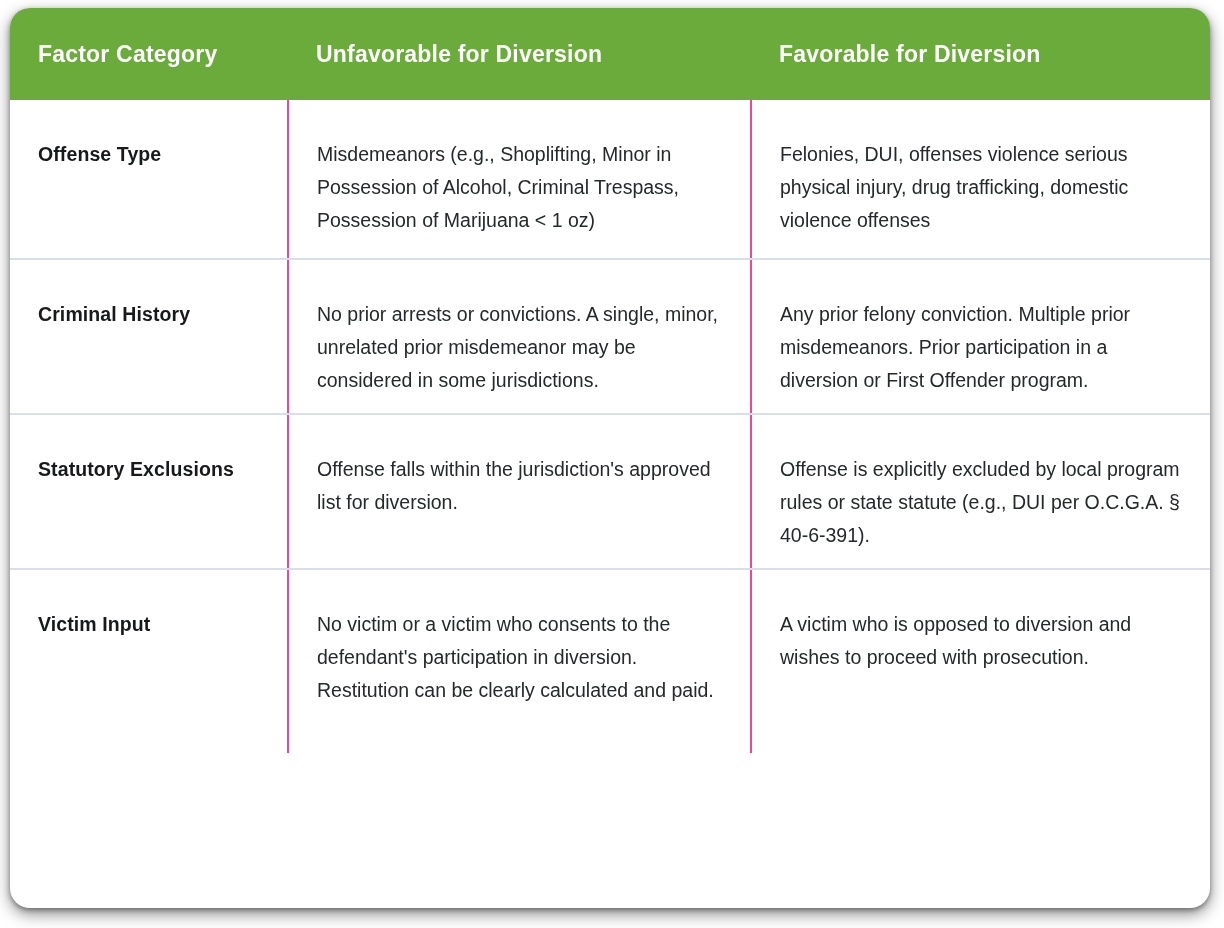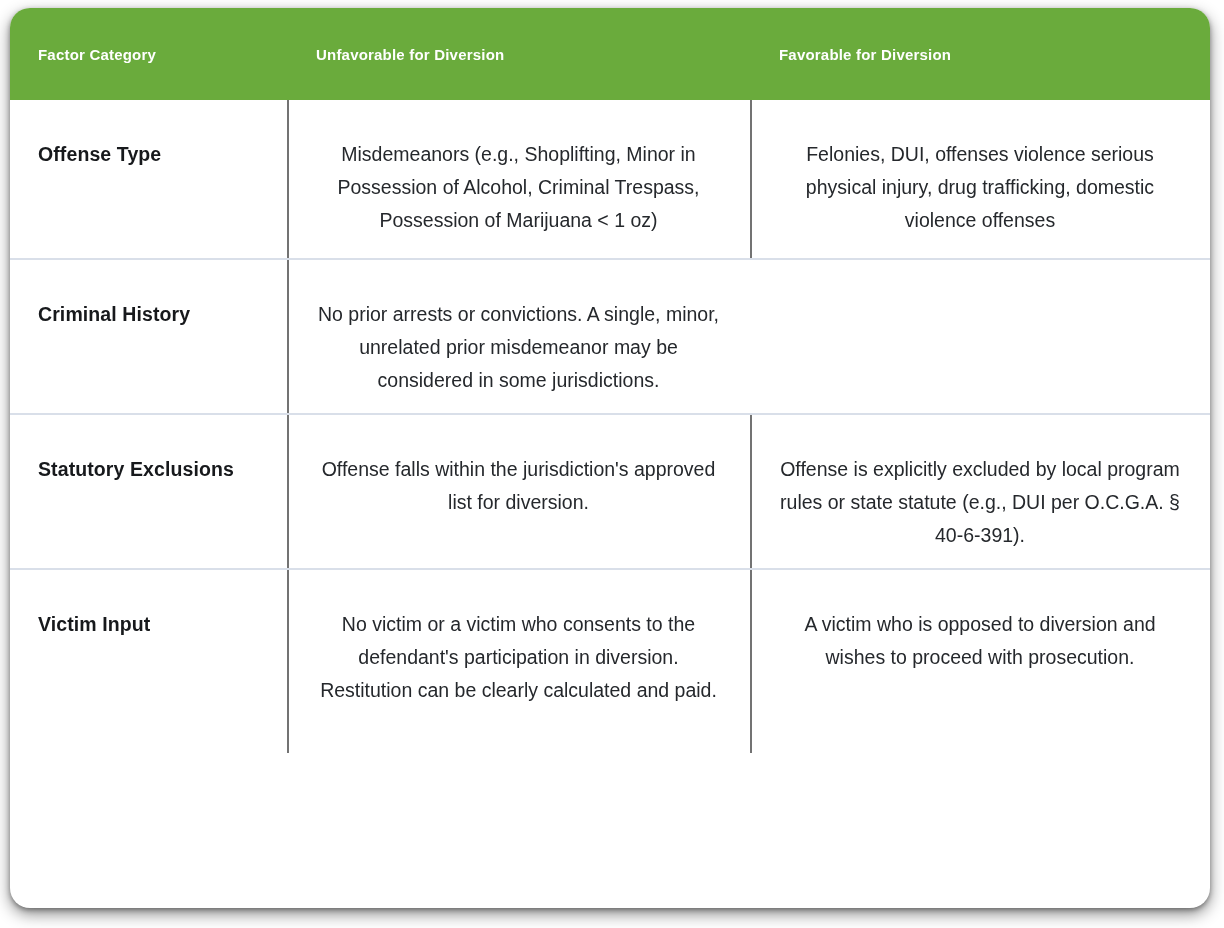--- a/index.html
+++ b/index.html
@@ -34,33 +34,32 @@
   .row.r5 { height: 185px; }
   .row:not(.header) { border-top: 2px solid #d9dfe9; }
   .row.r1 { border-top: none; } 
   .cell {
     padding: 38px 30px 10px 28px;
     font-size: 19.5px;
     line-height: 33px;
     color: #25282c;
   }
   .cell.c2, .cell.c3 {
-    border-left: 2px solid #737373;
-    text-align: center;
+    border-left: 2px solid #ec4899;
   }
   .cell.c1 {
     font-weight: 700;
     color: #17191c;
     letter-spacing: 0.1px;
   }
   .th {
     display: flex;
     align-items: center;
     padding: 0 24px 0 28px;
-    font-size: 15px;
+    font-size: 23px;
     font-weight: 700;
     color: #ffffff;
     letter-spacing: 0.2px;
   }
   .th.c2, .th.c3 { padding-left: 29px; }
 </style>
 </head>
 <body>
 
 <div class="card">
@@ -73,20 +72,21 @@
 
   <div class="row r1">
     <div class="cell c1">Offense Type</div>
     <div class="cell c2">Misdemeanors (e.g., Shoplifting, Minor in Possession of Alcohol, Criminal Trespass, Possession of Marijuana &lt; 1 oz)</div>
     <div class="cell c3">Felonies, DUI, offenses violence serious physical injury, drug trafficking, domestic violence offenses</div>
   </div>
 
   <div class="row r2">
     <div class="cell c1">Criminal History</div>
     <div class="cell c2">No prior arrests or convictions. A single, minor, unrelated prior misdemeanor may be considered in some jurisdictions.</div>
+    <div class="cell c3">Any prior felony conviction. Multiple prior misdemeanors. Prior participation in a diversion or First Offender program.</div>
   </div>
 
 
   <div class="row r4">
     <div class="cell c1">Statutory Exclusions</div>
     <div class="cell c2">Offense falls within the jurisdiction's approved list for diversion.</div>
     <div class="cell c3">Offense is explicitly excluded by local program rules or state statute (e.g., DUI per O.C.G.A. § 40-6-391).</div>
   </div>
 
   <div class="row r5">

